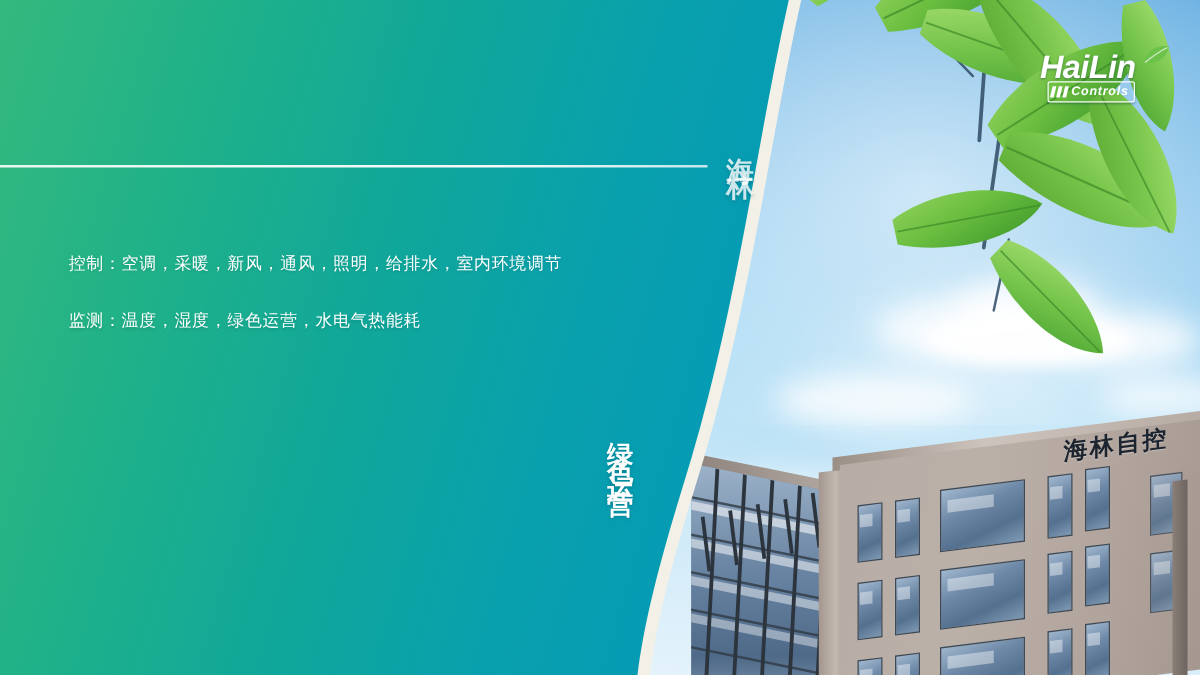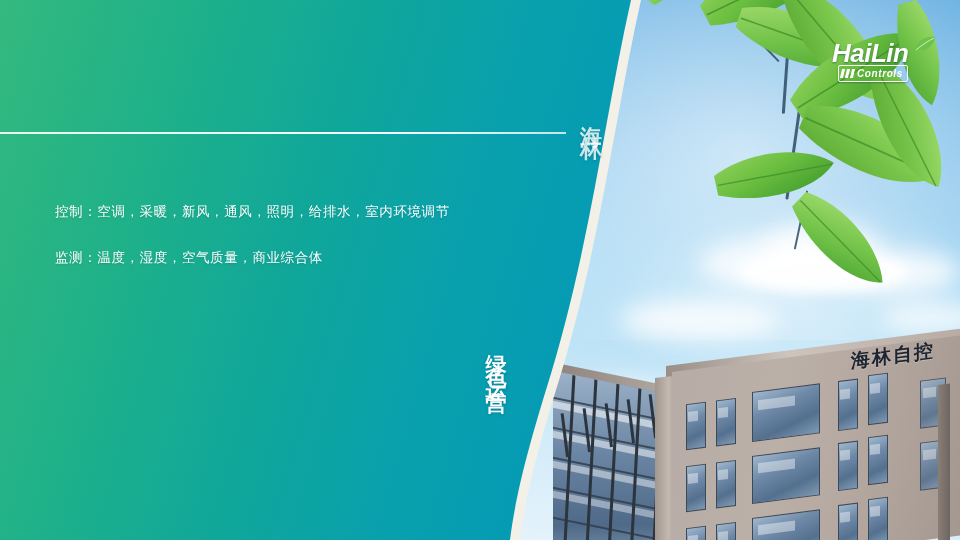--- a/index.html
+++ b/index.html
@@ -324,21 +324,21 @@
       <path d="M0,0 L641,0 C614,120 600,250 556,390 C536,455 525,500 520,540 L0,540 Z" fill="#f3f0e7"></path>
 
       <path d="M0,0 L631,0 C604,120 590,250 546,390 C526,455 515,500 510,540 L0,540 Z" fill="url(#panelGrad)"></path>
     </svg>
   </div>
 
   <div class="title-rule"></div>
 
   <div class="bullets">
     <div class="bullet">控制：空调，采暖，新风，通风，照明，给排水，室内环境调节</div>
-    <div class="bullet">监测：温度，湿度，空气质量，商业综合体</div>
+    <div class="bullet">监测：温度，湿度，绿色运营，水电气热能耗</div>
   </div>
 
   <div class="vtext vtext-hailin">海林</div>
   <div class="vtext vtext-green">绿色运营</div>
 
   <div class="logo">
     <div class="logo-word">HaiLin</div>
     <svg class="logo-leaf" width="22" height="16" viewBox="0 0 22 16">
       <path d="M1,14 C3,5 11,0 21,1 C20,10 12,16 1,14 Z" fill="#6cc24a"></path>
       <path d="M2,14 C8,9 14,5 20,2" stroke="#ffffff" stroke-width="1" fill="none" opacity=".7"></path>

